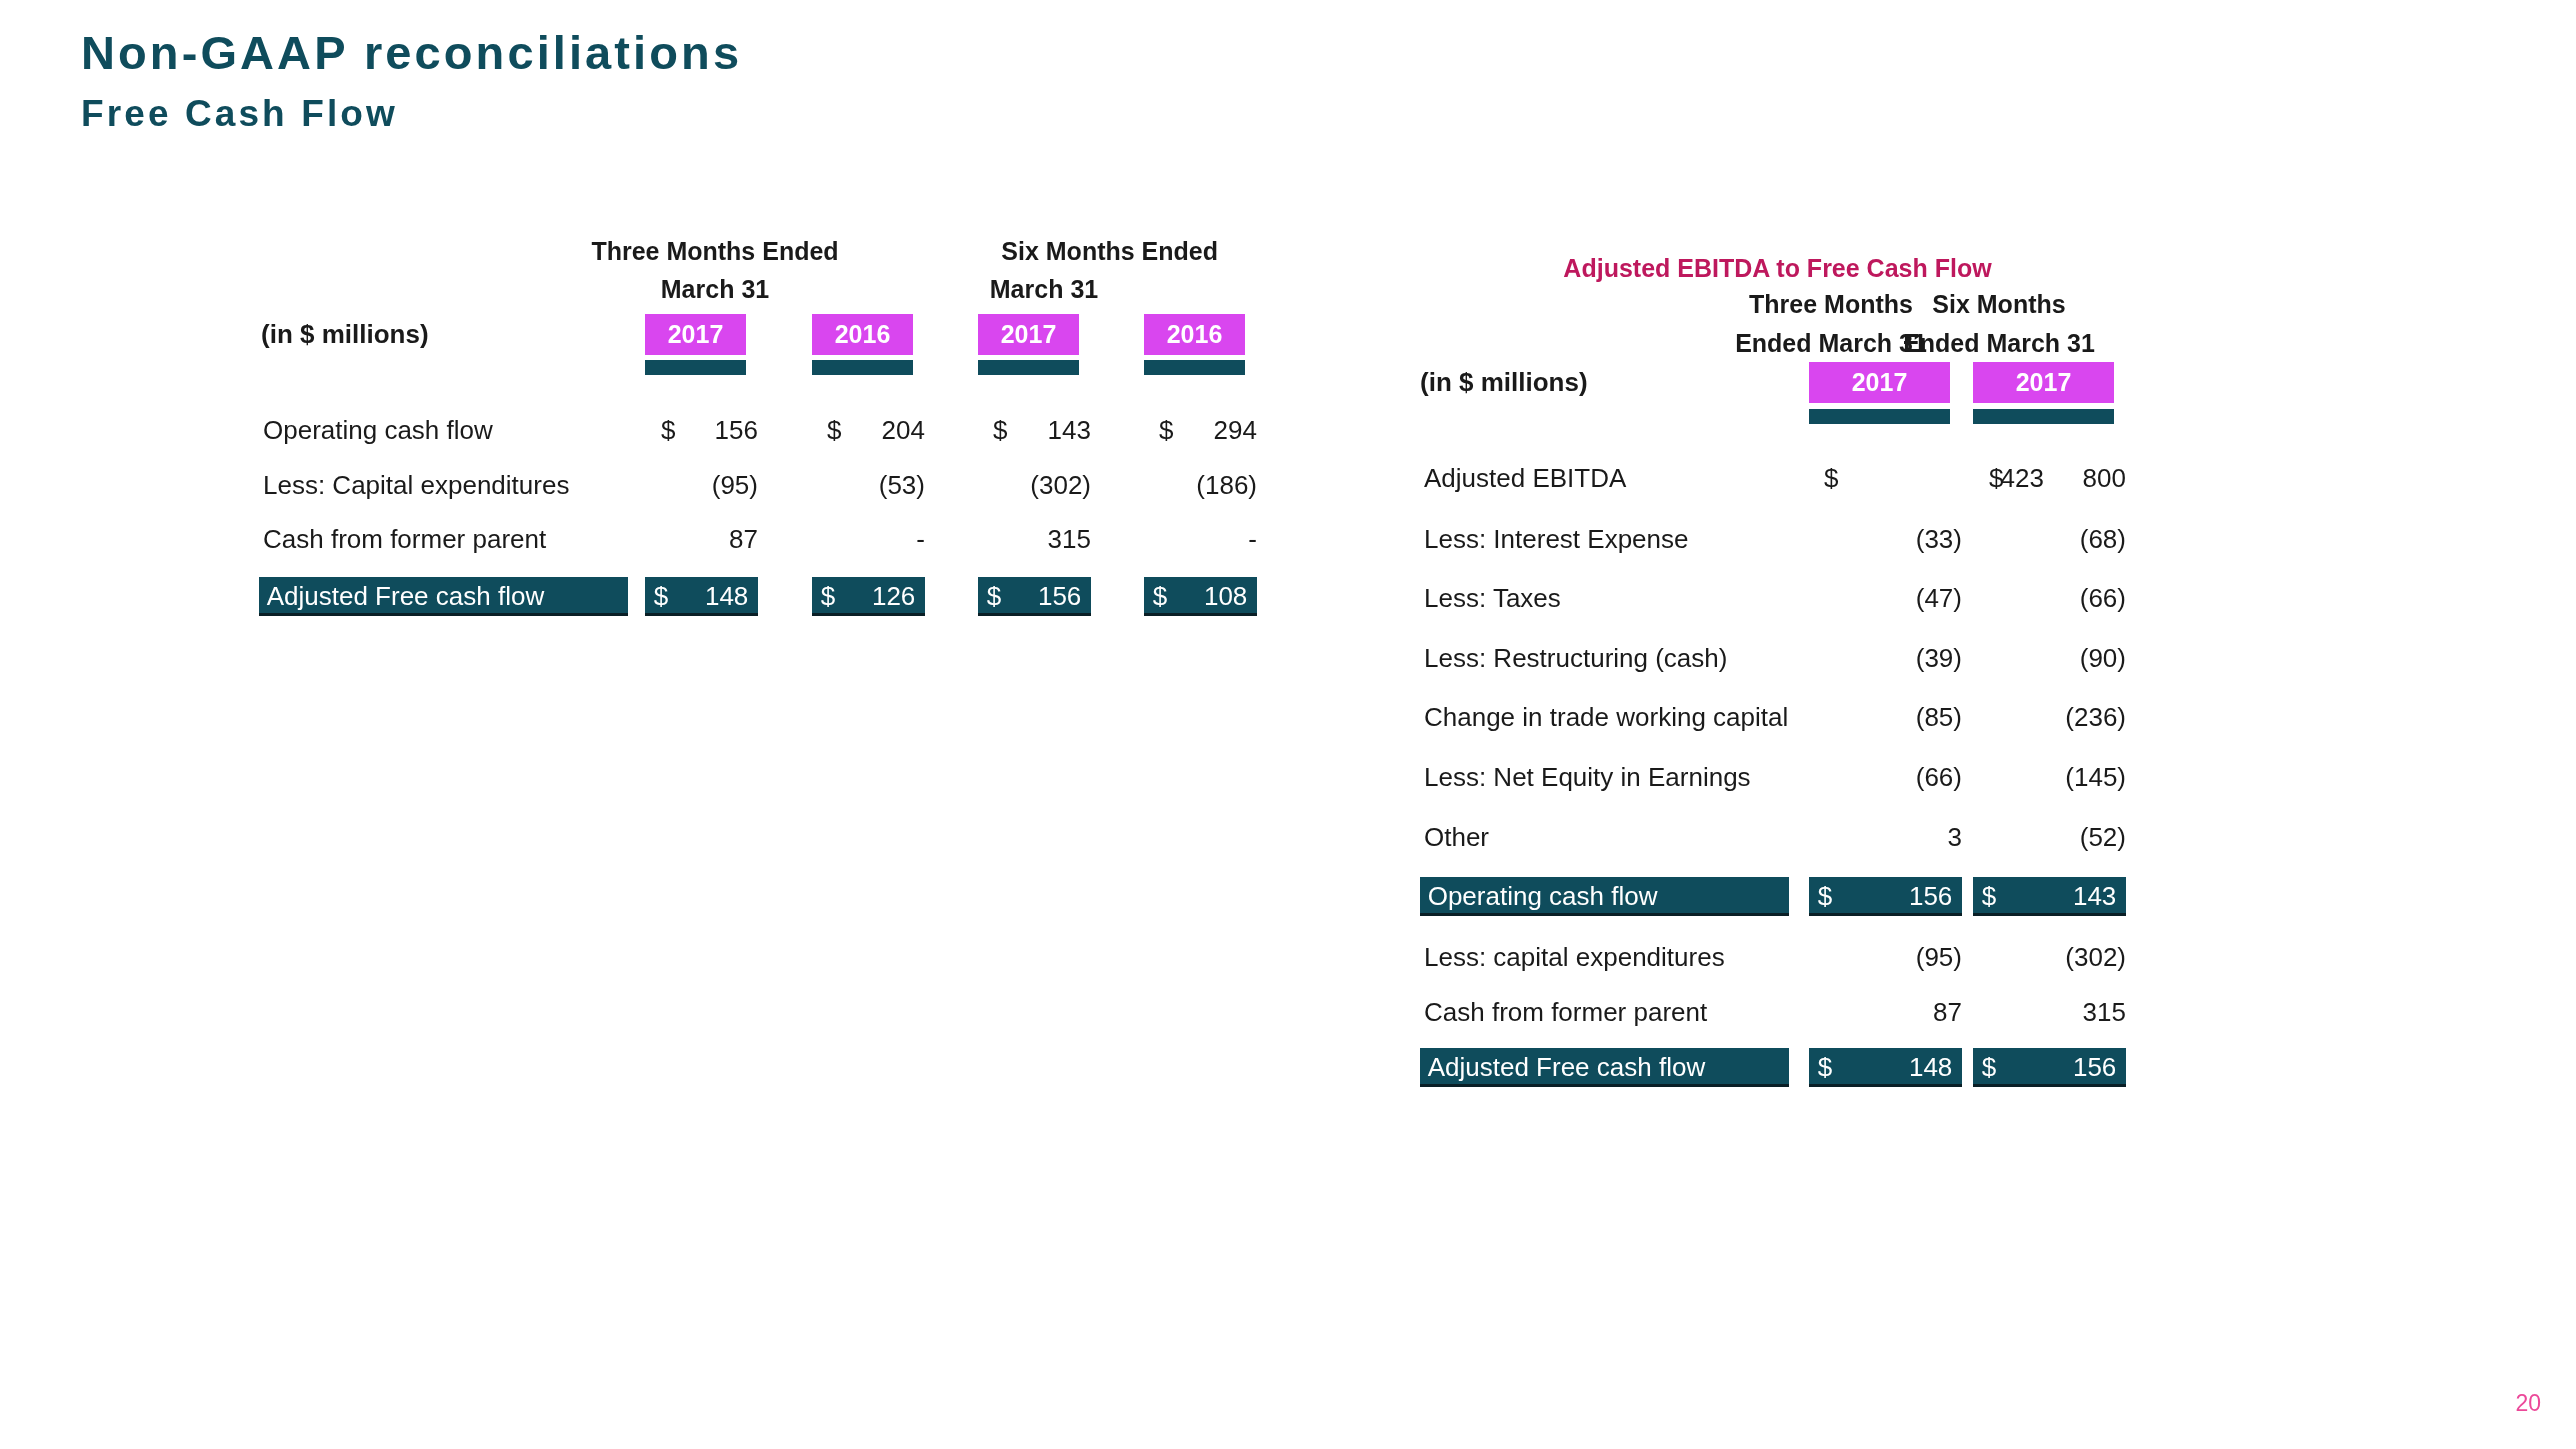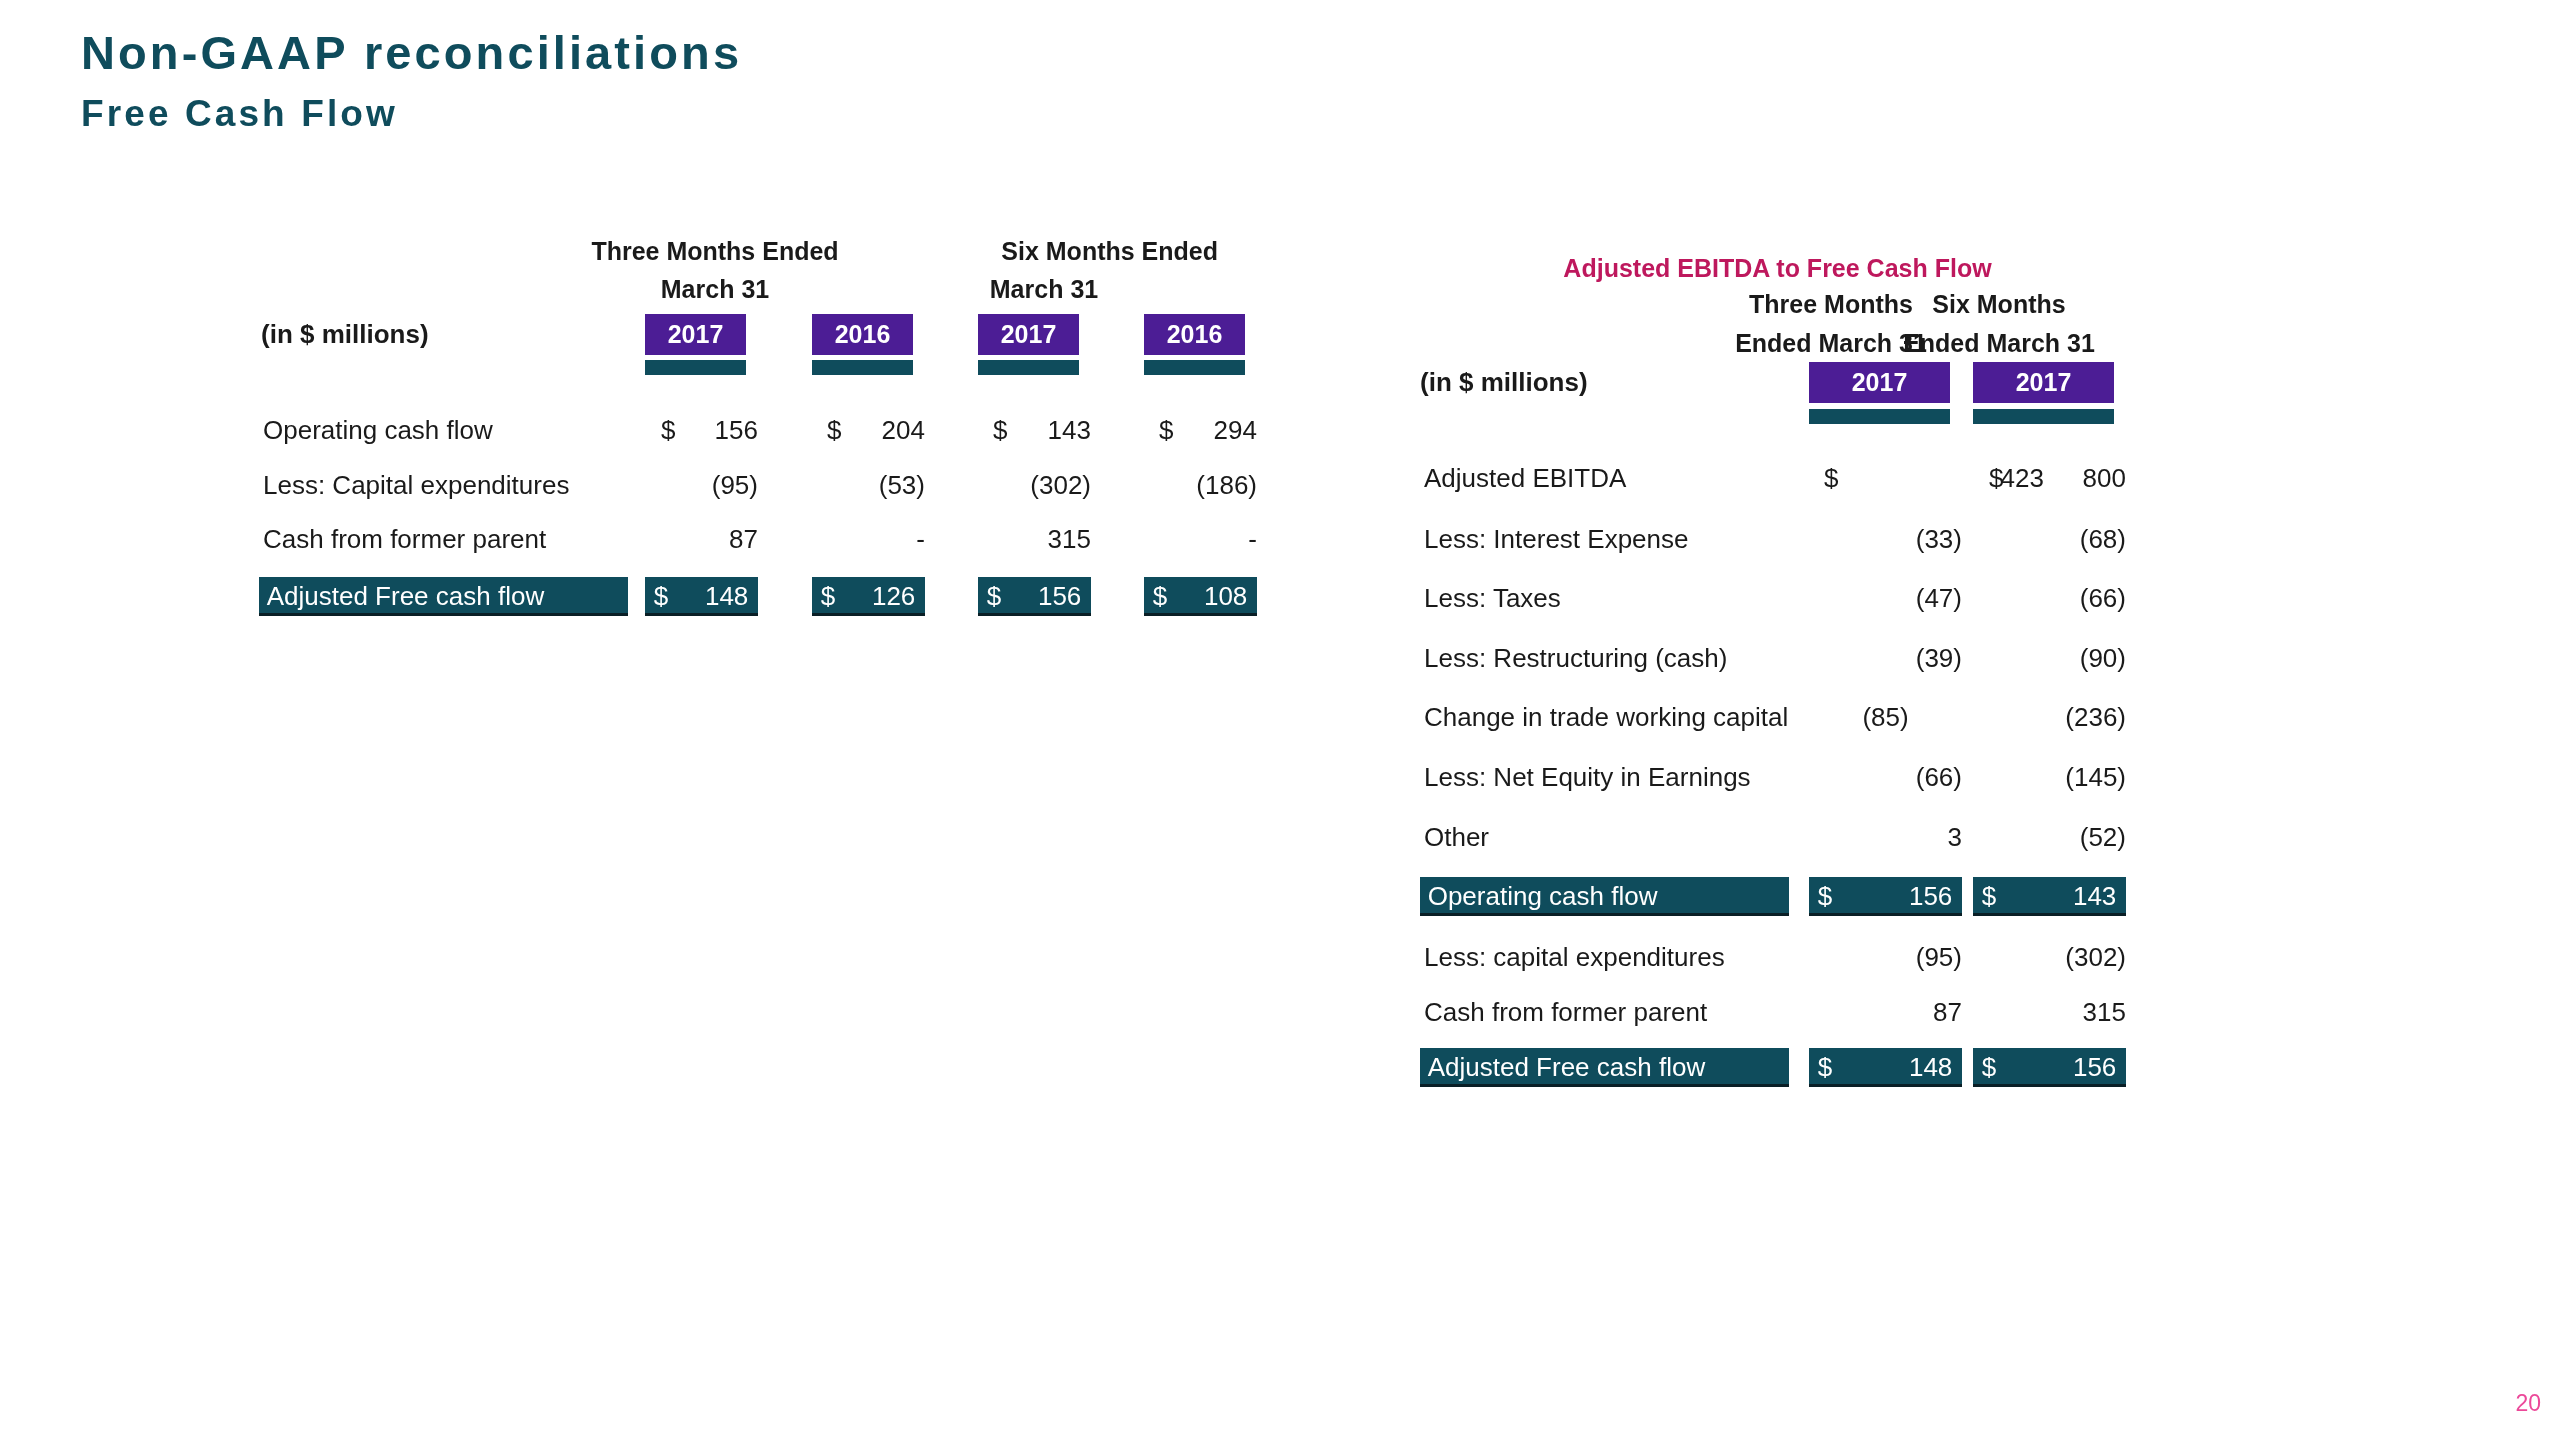--- a/index.html
+++ b/index.html
@@ -58,21 +58,21 @@
   .unitlbl{
     position:absolute;
     font-size:26px;font-weight:bold;
     color:#1a1a1a;
     white-space:nowrap;
   }
 
   
   .yearbox{
     position:absolute;
-    background:#4c1d95;
+    background:#d946ef;
     color:#ffffff;
     font-size:25px;font-weight:bold;
     text-align:center;
     line-height:41px;
     height:41px;
   }
   .yearbar{
     position:absolute;
     background:#0f4c5c;
     height:14.5px;
@@ -225,21 +225,21 @@
 
     <div class="rowlabel" style="left:1424px;top:583px;">Less: Taxes</div>
     <div class="num" style="left:1809px;top:583px;width:153px;">(47)</div>
     <div class="num" style="left:1973px;top:583px;width:153px;">(66)</div>
 
     <div class="rowlabel" style="left:1424px;top:643px;">Less: Restructuring (cash)</div>
     <div class="num" style="left:1809px;top:643px;width:153px;">(39)</div>
     <div class="num" style="left:1973px;top:643px;width:153px;">(90)</div>
 
     <div class="rowlabel" style="left:1424px;top:702px;">Change in trade working capital</div>
-    <div class="num" style="left:1809px;top:702px;width:153px;text-align:center;">(85)</div>
+    <div class="num" style="left:1809px;top:702px;width:153px;">(85)</div>
     <div class="num" style="left:1973px;top:702px;width:153px;">(236)</div>
 
     <div class="rowlabel" style="left:1424px;top:762px;">Less: Net Equity in Earnings</div>
     <div class="num" style="left:1809px;top:762px;width:153px;">(66)</div>
     <div class="num" style="left:1973px;top:762px;width:153px;">(145)</div>
 
     <div class="rowlabel" style="left:1424px;top:822px;">Other</div>
     <div class="num" style="left:1809px;top:822px;width:153px;">3</div>
     <div class="num" style="left:1973px;top:822px;width:153px;">(52)</div>
 

